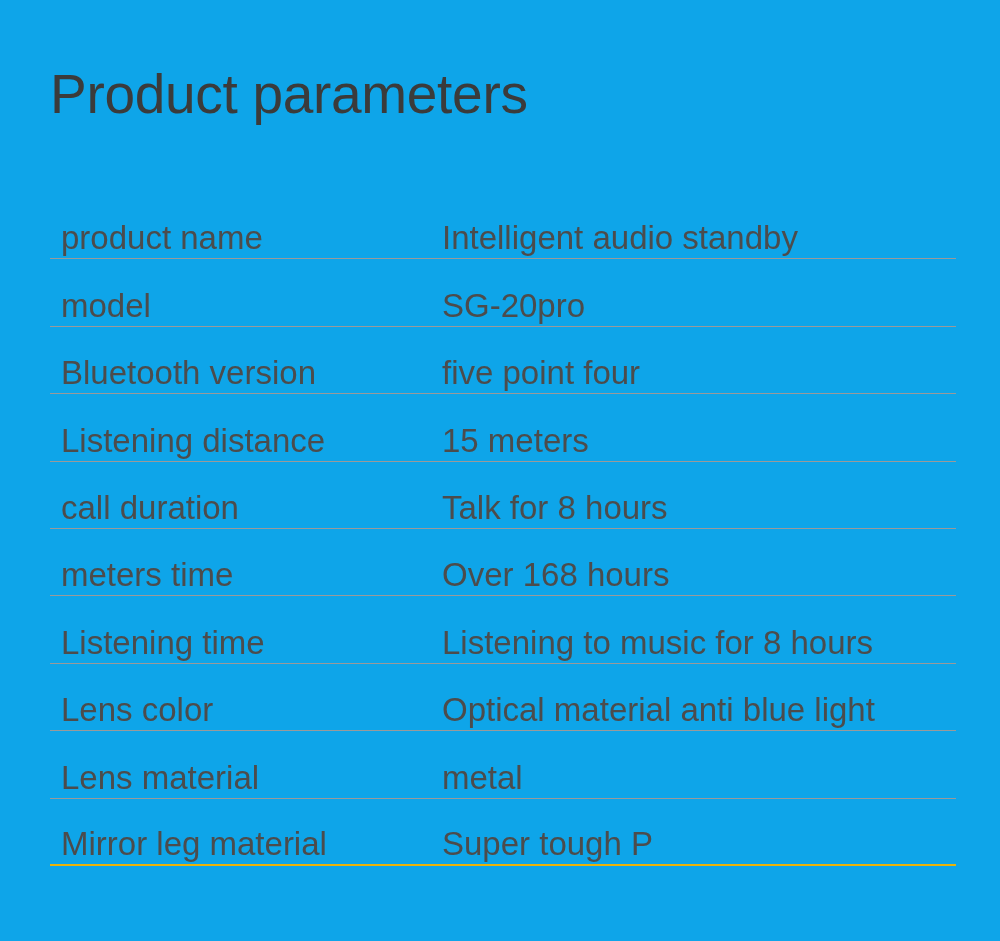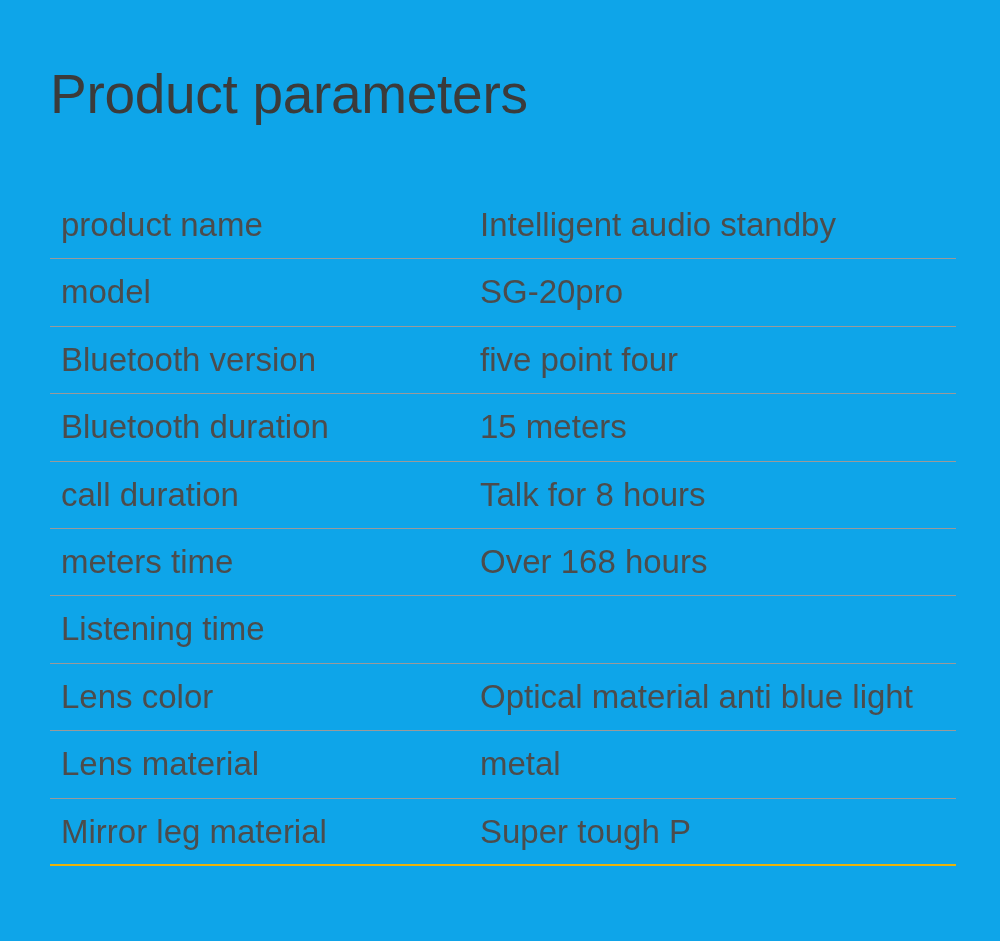--- a/index.html
+++ b/index.html
@@ -34,25 +34,24 @@
   }
   .spec-table {
     position: absolute;
     left: 50px;
     top: 192px;
     width: 906px;
   }
   .spec-row {
     position: relative;
     display: flex;
-    align-items: flex-start;
+    align-items: flex-end;
     height: 67.4px;
     box-sizing: border-box;
     border-bottom: 1px solid #9a9a9a;
-    gap: 38px;
   }
   .spec-row:last-of-type {
     border-bottom: 2px solid #eab308;
   }
   .spec-label {
     width: 392px;
     flex: 0 0 392px;
     padding-left: 11px;
     padding-top: 14px;
     box-sizing: border-box;
@@ -89,33 +88,34 @@
       </div>
       <div class="spec-row">
         <div class="spec-label">model</div>
         <div class="spec-value">SG-20pro</div>
       </div>
       <div class="spec-row">
         <div class="spec-label">Bluetooth version</div>
         <div class="spec-value">five point four</div>
       </div>
       <div class="spec-row">
-        <div class="spec-label">Bluetooth duration</div>
+        <div class="spec-label">Listening distance</div>
         <div class="spec-value">15 meters</div>
       </div>
       <div class="spec-row">
         <div class="spec-label">call duration</div>
         <div class="spec-value">Talk for 8 hours</div>
       </div>
       <div class="spec-row">
         <div class="spec-label">meters time</div>
         <div class="spec-value">Over 168 hours</div>
       </div>
       <div class="spec-row">
         <div class="spec-label">Listening time</div>
+        <div class="spec-value">Listening to music for 8 hours</div>
       </div>
       <div class="spec-row">
         <div class="spec-label">Lens color</div>
         <div class="spec-value">Optical material anti blue light</div>
       </div>
       <div class="spec-row">
         <div class="spec-label">Lens material</div>
         <div class="spec-value">metal</div>
       </div>
       <div class="spec-row">

